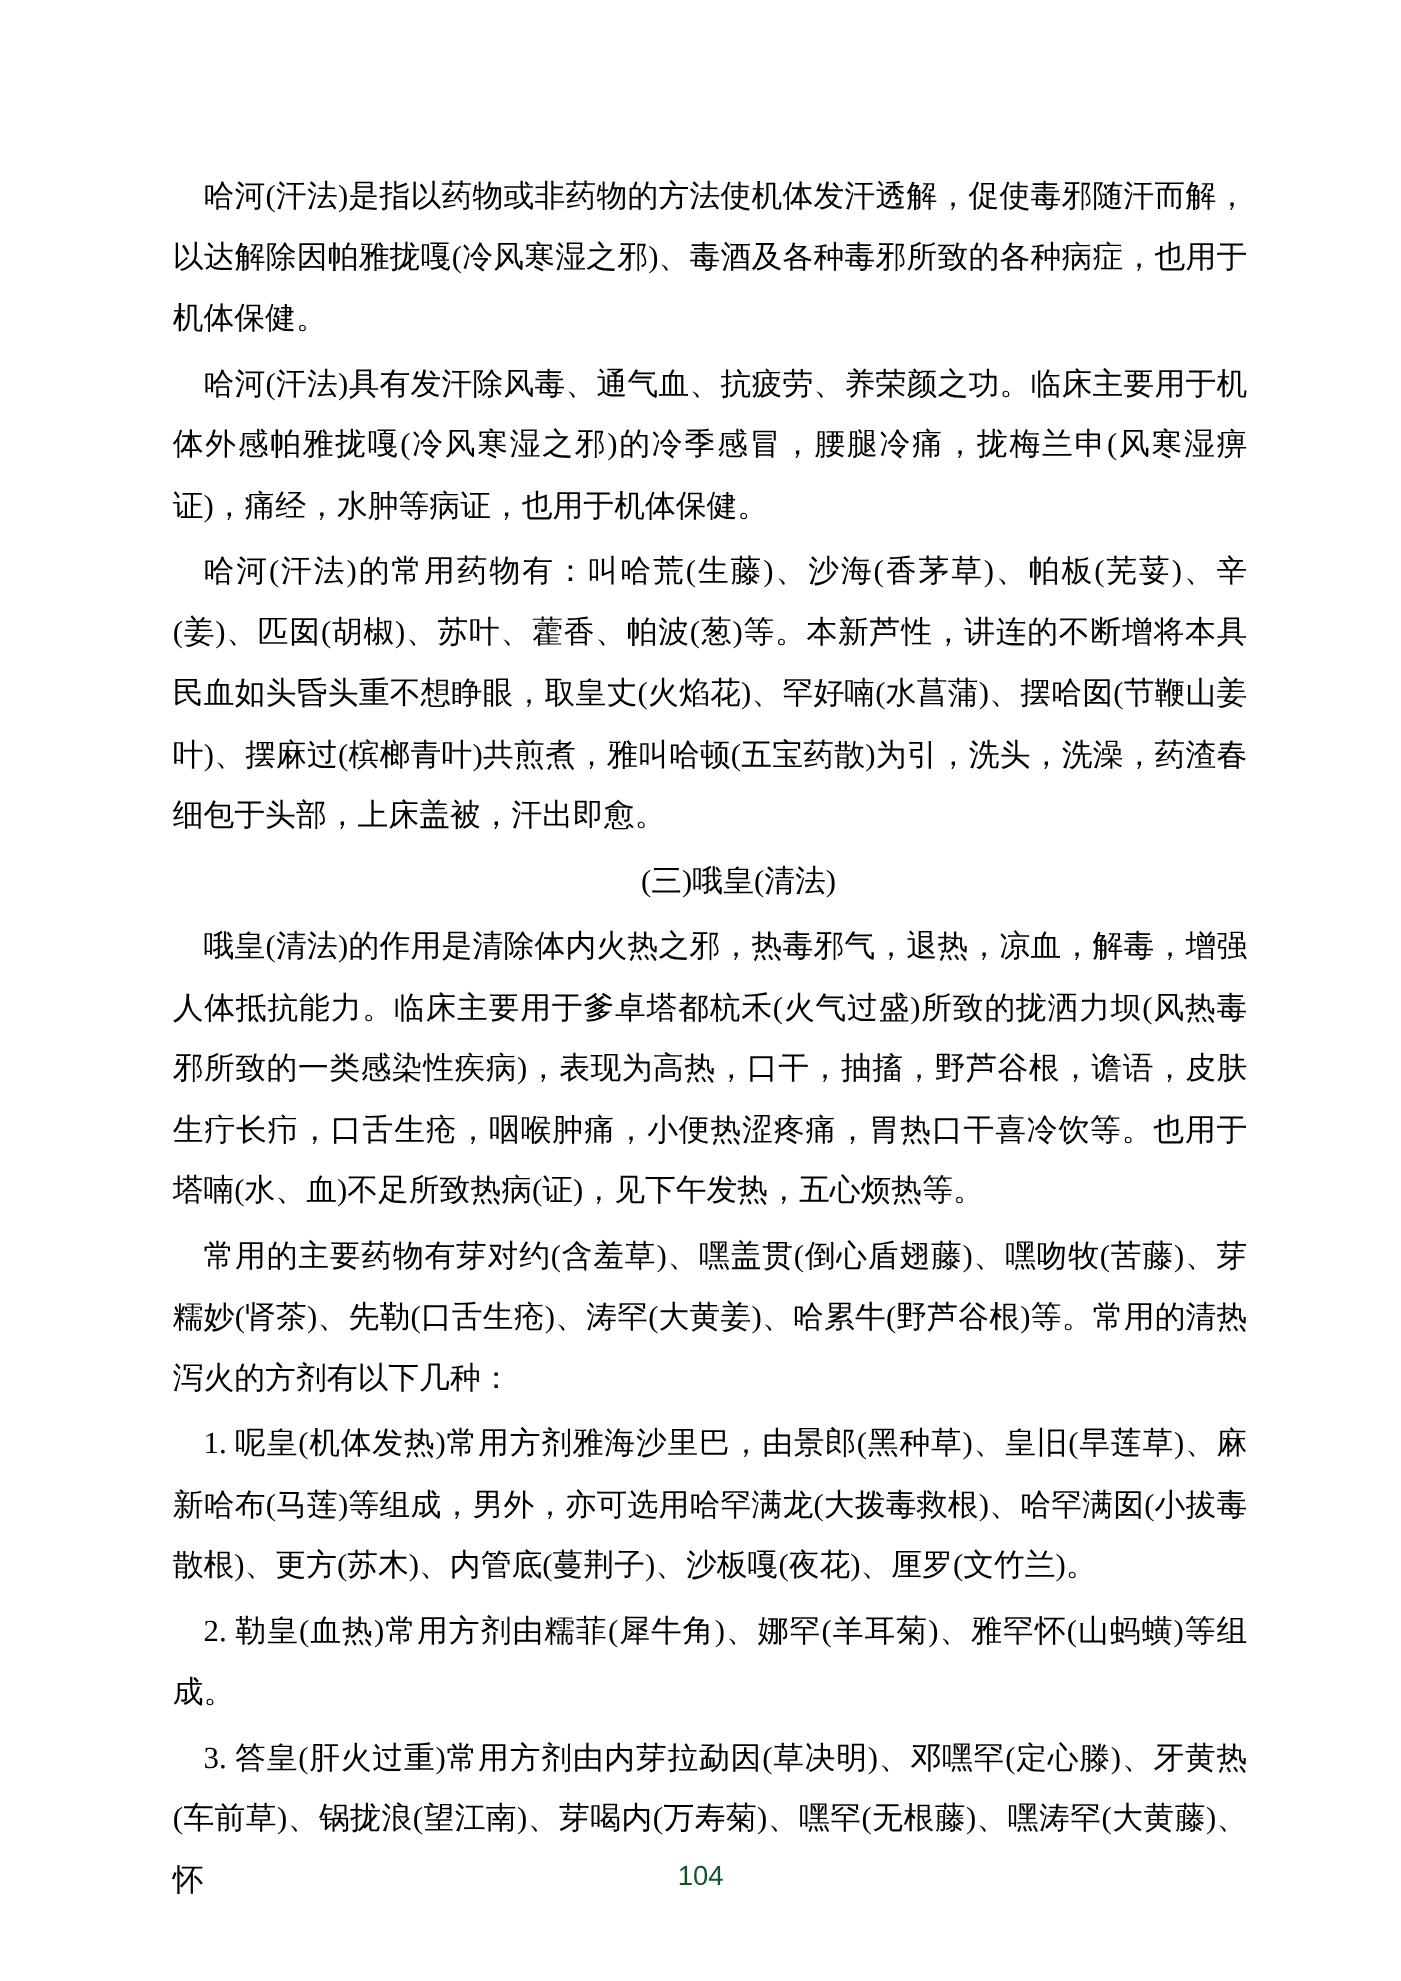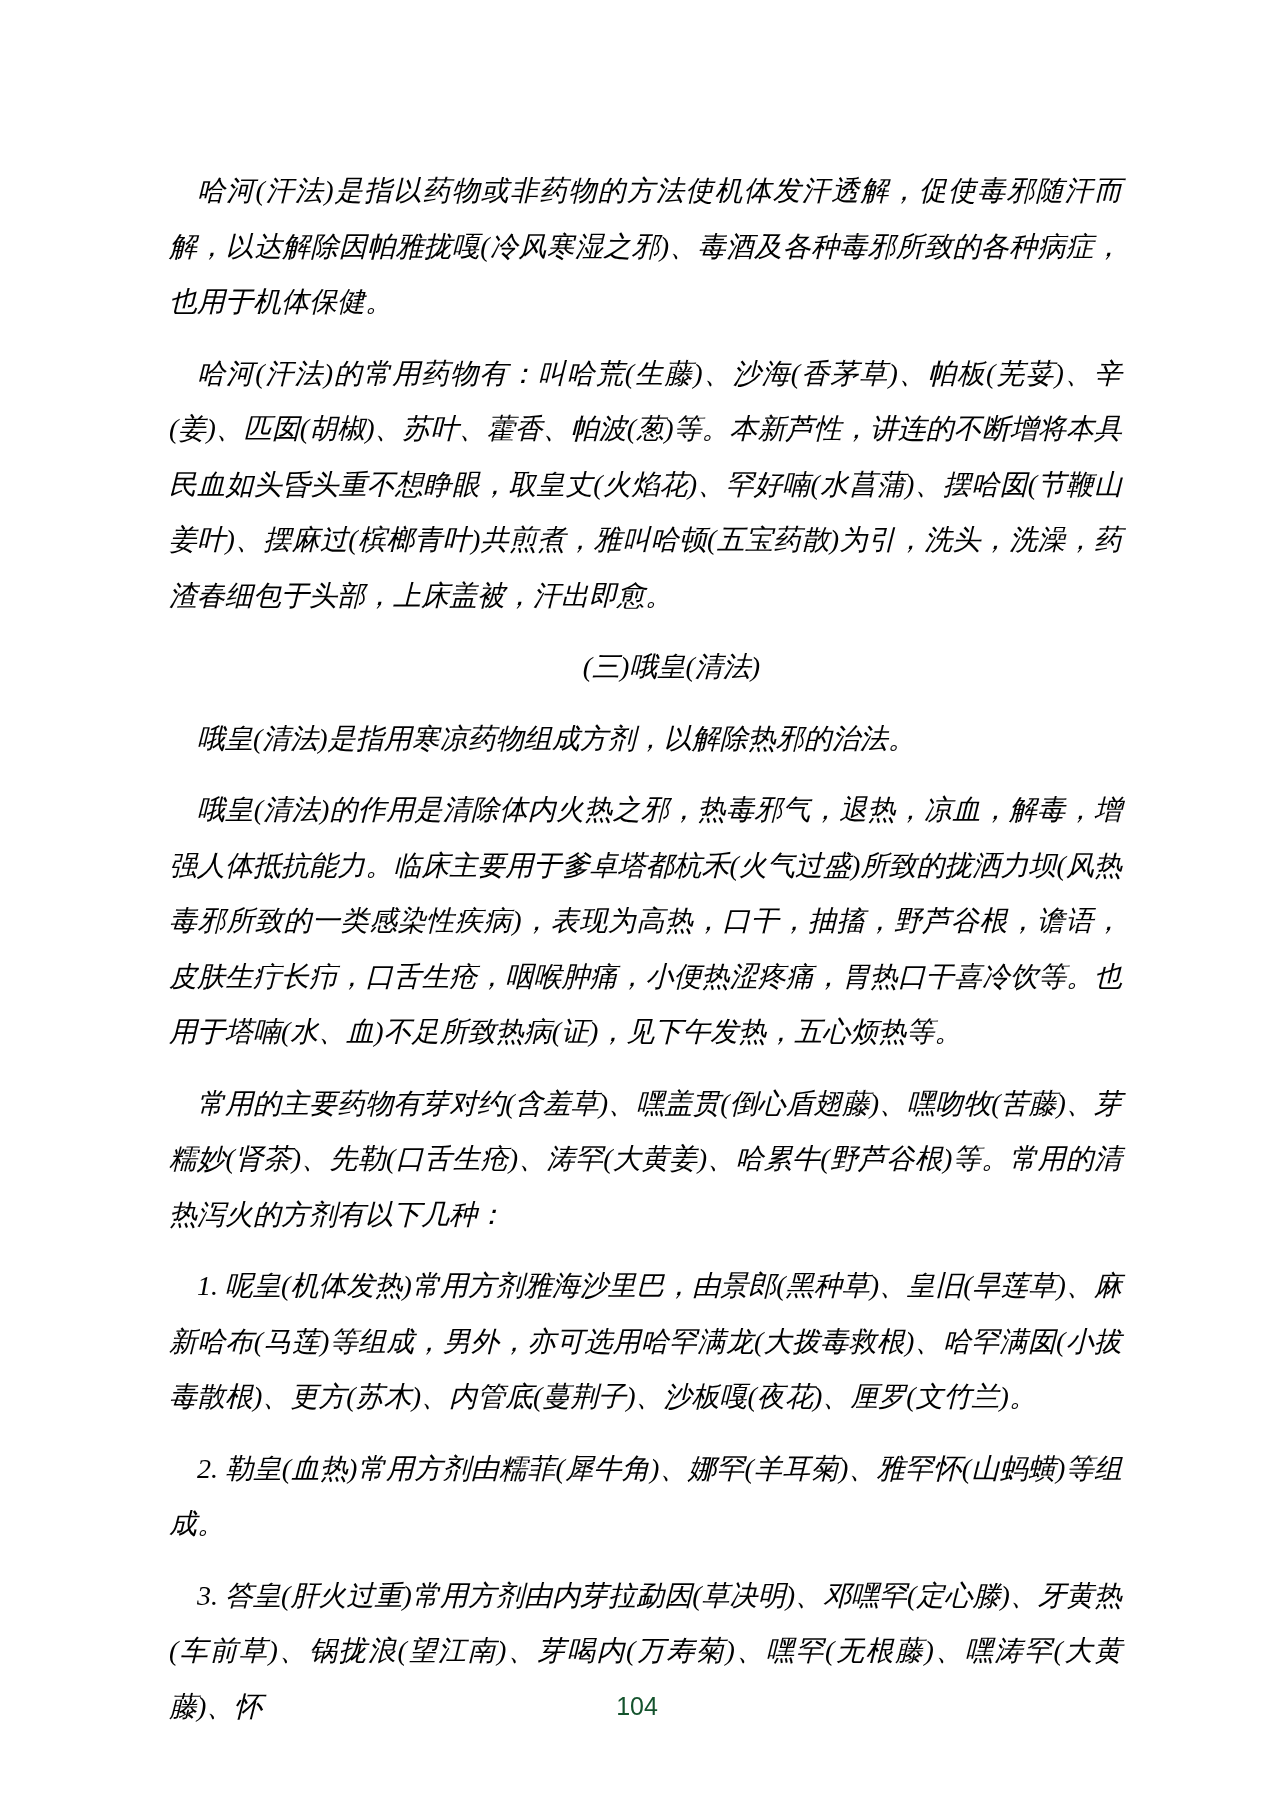--- a/index.html
+++ b/index.html
@@ -24,24 +24,23 @@
     position: absolute;
     left: 153px;
     top: 147px;
     width: 985px;
     font-size: 28px;
     line-height: 55.5px;
     text-align: justify;
     letter-spacing: 0;
   }
   .text-block p {
-    margin: 16px;
+    margin: 4px;
     padding: 0;
     text-indent: 1em;
-    font-style: italic;
   }
   .text-block p.heading {
     text-indent: 1.85em;
     text-align: center;
   }
   .page-number {
     position: absolute;
     top: 1692px;
     left: 0;
     width: 100%;
@@ -51,23 +50,23 @@
     color: #14532d;
   }
 </style>
 </head>
 <body>
 
 <div class="page">
 
   <div class="text-block">
     <p>哈河(汗法)是指以药物或非药物的方法使机体发汗透解，促使毒邪随汗而解，以达解除因帕雅拢嘎(冷风寒湿之邪)、毒酒及各种毒邪所致的各种病症，也用于机体保健。</p>
+    <p>哈河(汗法)具有发汗除风毒、通气血、抗疲劳、养荣颜之功。临床主要用于机体外感帕雅拢嘎(冷风寒湿之邪)的冷季感冒，腰腿冷痛，拢梅兰申(风寒湿痹证)，痛经，水肿等病证，也用于机体保健。</p>
     <p>哈河(汗法)的常用药物有：叫哈荒(生藤)、沙海(香茅草)、帕板(芜荽)、辛(姜)、匹囡(胡椒)、苏叶、藿香、帕波(葱)等。本新芦性，讲连的不断增将本具民血如头昏头重不想睁眼，取皇丈(火焰花)、罕好喃(水菖蒲)、摆哈囡(节鞭山姜叶)、摆麻过(槟榔青叶)共煎煮，雅叫哈顿(五宝药散)为引，洗头，洗澡，药渣春细包于头部，上床盖被，汗出即愈。</p>
     <p class="heading">(三)哦皇(清法)</p>
-    <p>哦皇(清法)是指用寒凉药物组成方剂，以解除热邪的治法。</p>
     <p>哦皇(清法)的作用是清除体内火热之邪，热毒邪气，退热，凉血，解毒，增强人体抵抗能力。临床主要用于爹卓塔都杭禾(火气过盛)所致的拢洒力坝(风热毒邪所致的一类感染性疾病)，表现为高热，口干，抽搐，野芦谷根，谵语，皮肤生疔长疖，口舌生疮，咽喉肿痛，小便热涩疼痛，胃热口干喜冷饮等。也用于塔喃(水、血)不足所致热病(证)，见下午发热，五心烦热等。</p>
     <p>常用的主要药物有芽对约(含羞草)、嘿盖贯(倒心盾翅藤)、嘿吻牧(苦藤)、芽糯妙(肾茶)、先勒(口舌生疮)、涛罕(大黄姜)、哈累牛(野芦谷根)等。常用的清热泻火的方剂有以下几种：</p>
     <p>1. 呢皇(机体发热)常用方剂雅海沙里巴，由景郎(黑种草)、皇旧(旱莲草)、麻新哈布(马莲)等组成，男外，亦可选用哈罕满龙(大拨毒救根)、哈罕满囡(小拔毒散根)、更方(苏木)、内管底(蔓荆子)、沙板嘎(夜花)、厘罗(文竹兰)。</p>
     <p>2. 勒皇(血热)常用方剂由糯菲(犀牛角)、娜罕(羊耳菊)、雅罕怀(山蚂蟥)等组成。</p>
     <p>3. 答皇(肝火过重)常用方剂由内芽拉勐因(草决明)、邓嘿罕(定心滕)、牙黄热(车前草)、锅拢浪(望江南)、芽喝内(万寿菊)、嘿罕(无根藤)、嘿涛罕(大黄藤)、怀</p>
   </div>
 
   <div class="page-number">104</div>
 
 </div>

